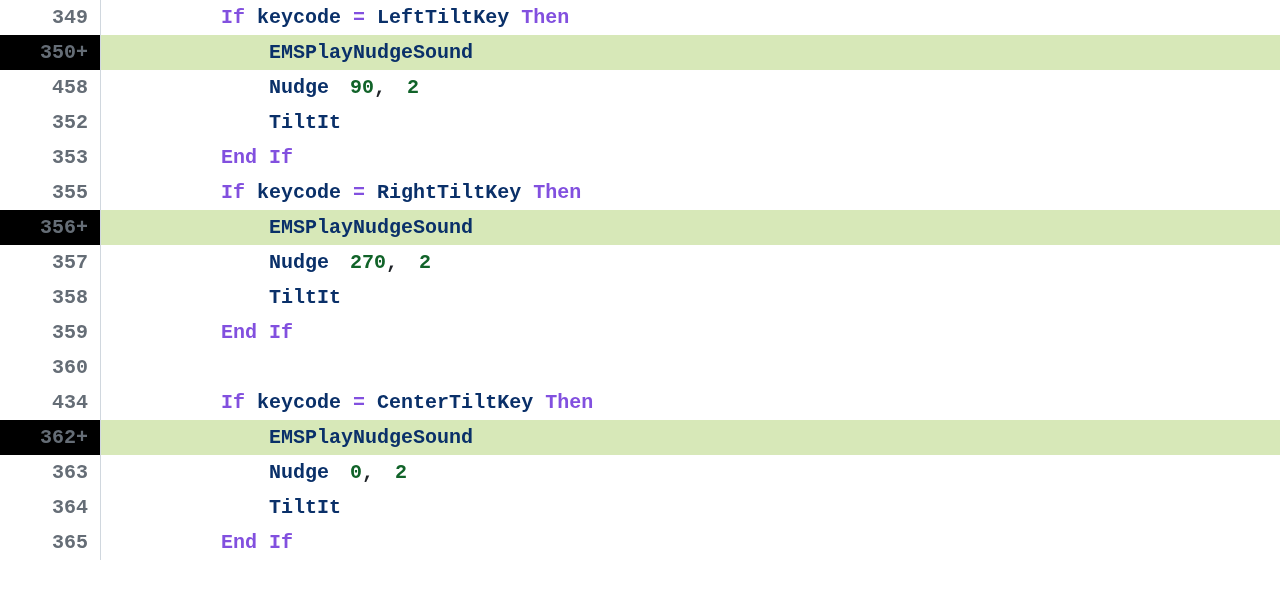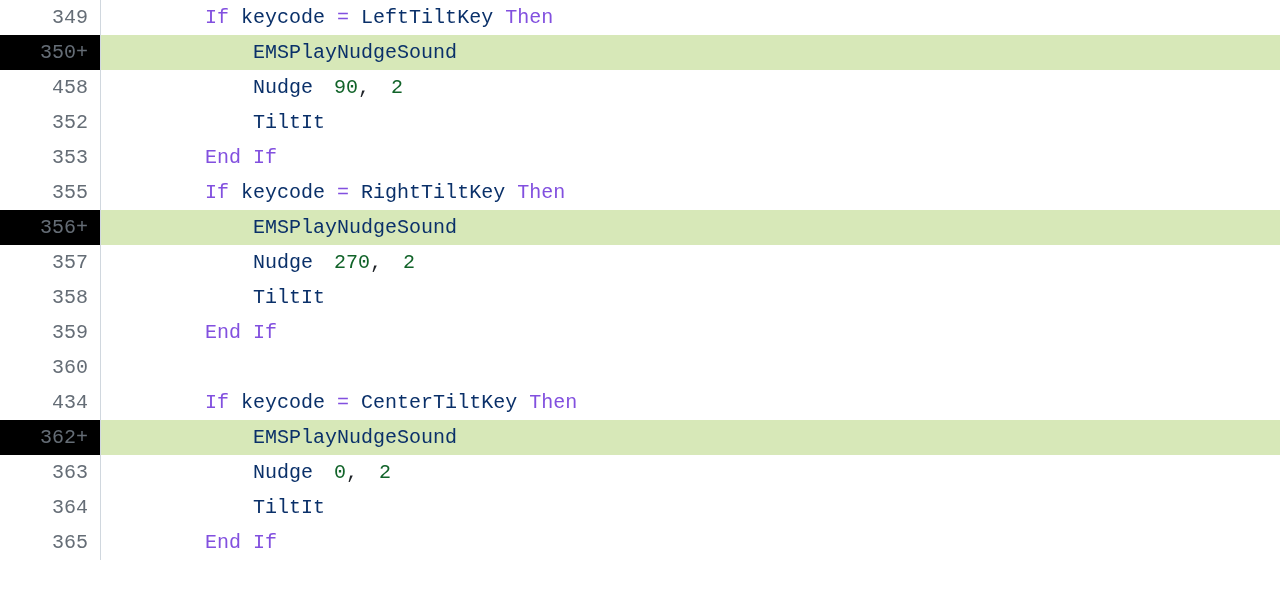--- a/index.html
+++ b/index.html
@@ -8,40 +8,41 @@
     font-family: ui-monospace, SFMono-Regular, "SF Mono", Menlo, Consolas, "Liberation Mono", monospace;
     font-size: 20px;
     background: #ffffff;
     color: #1f2328;
   }
   .diff {
     display: table;
     width: 100%;
     border-collapse: collapse;
     line-height: 35px;
+    font-weight: bold;
   }
   .row {
     display: table-row;
   }
   .gutter {
     display: table-cell;
     width: 88px;
     min-width: 88px;
     text-align: right;
     padding-right: 12px;
     color: #656d76;
     user-select: none;
     border-right: 1px solid #d0d7de;
     vertical-align: top;
     background: #ffffff;
   }
   .code {
     display: table-cell;
     white-space: pre;
-    padding-left: 8px;
+    padding-left: 24px;
     vertical-align: top;
   }
   .row.added .code {
     background: #d7e8b8;
     margin-left: 44px;
   }
   .row.added .gutter {
     background: #000000;
   }
   .kw { color: #8250df; }      

